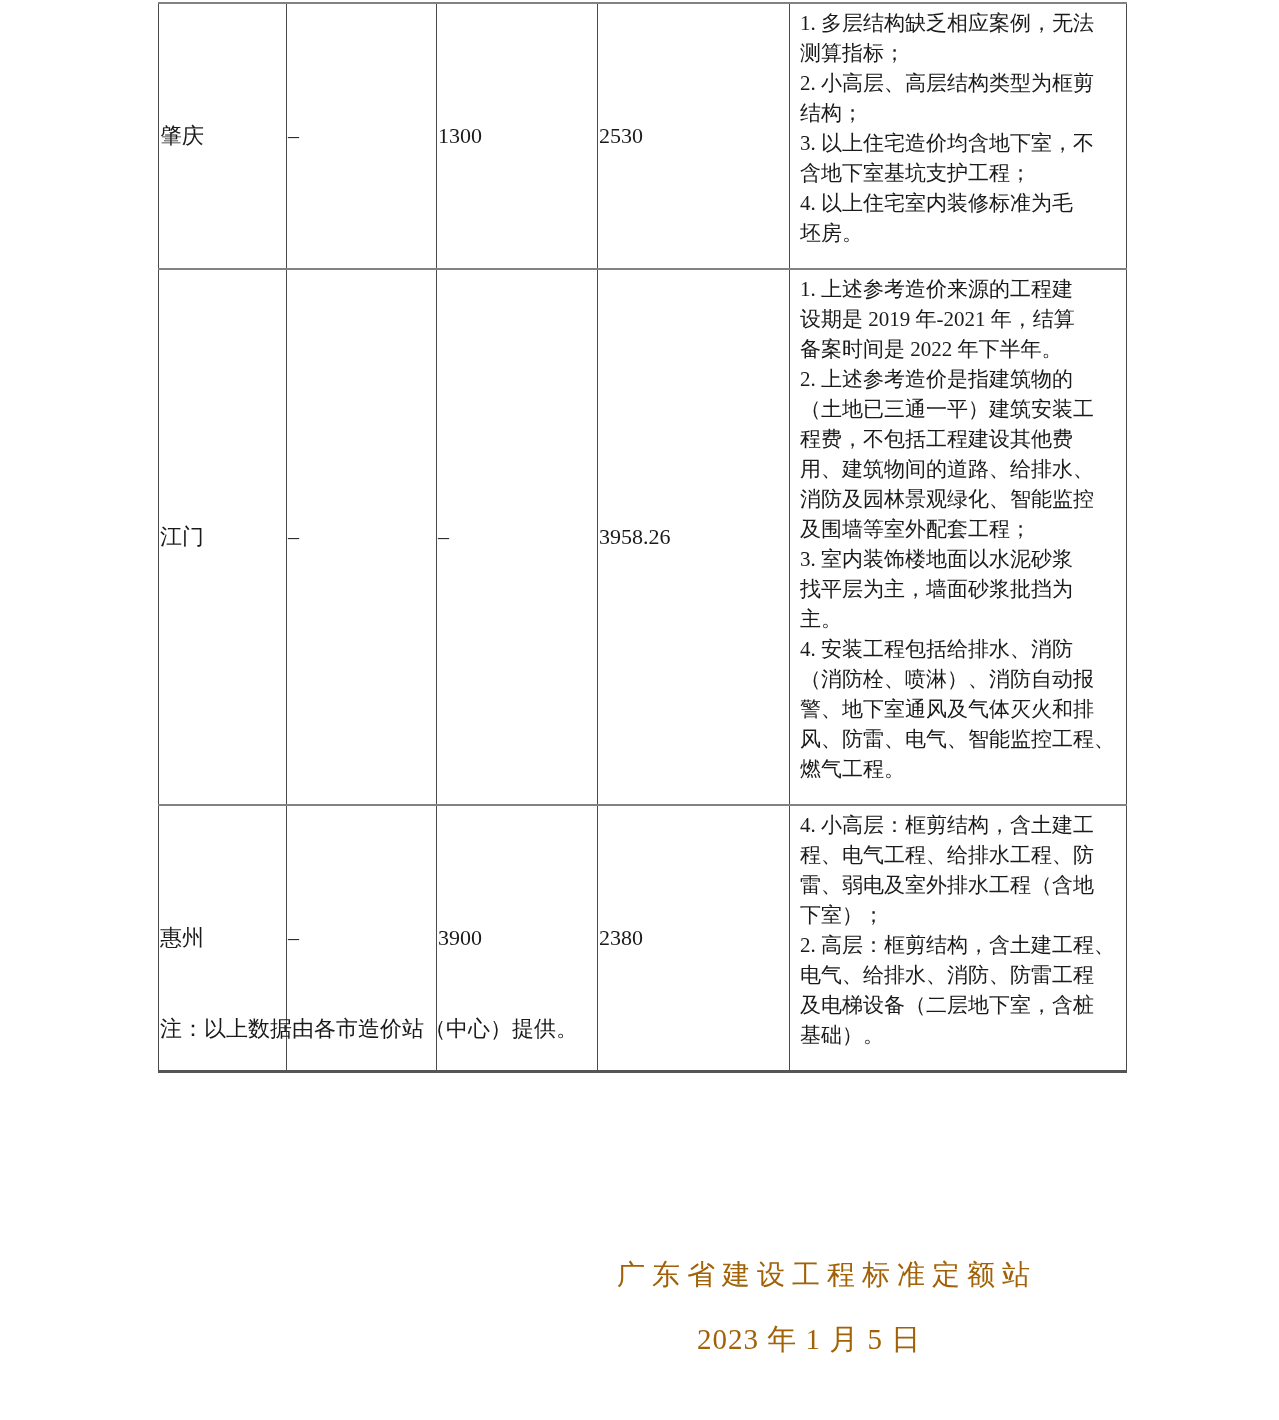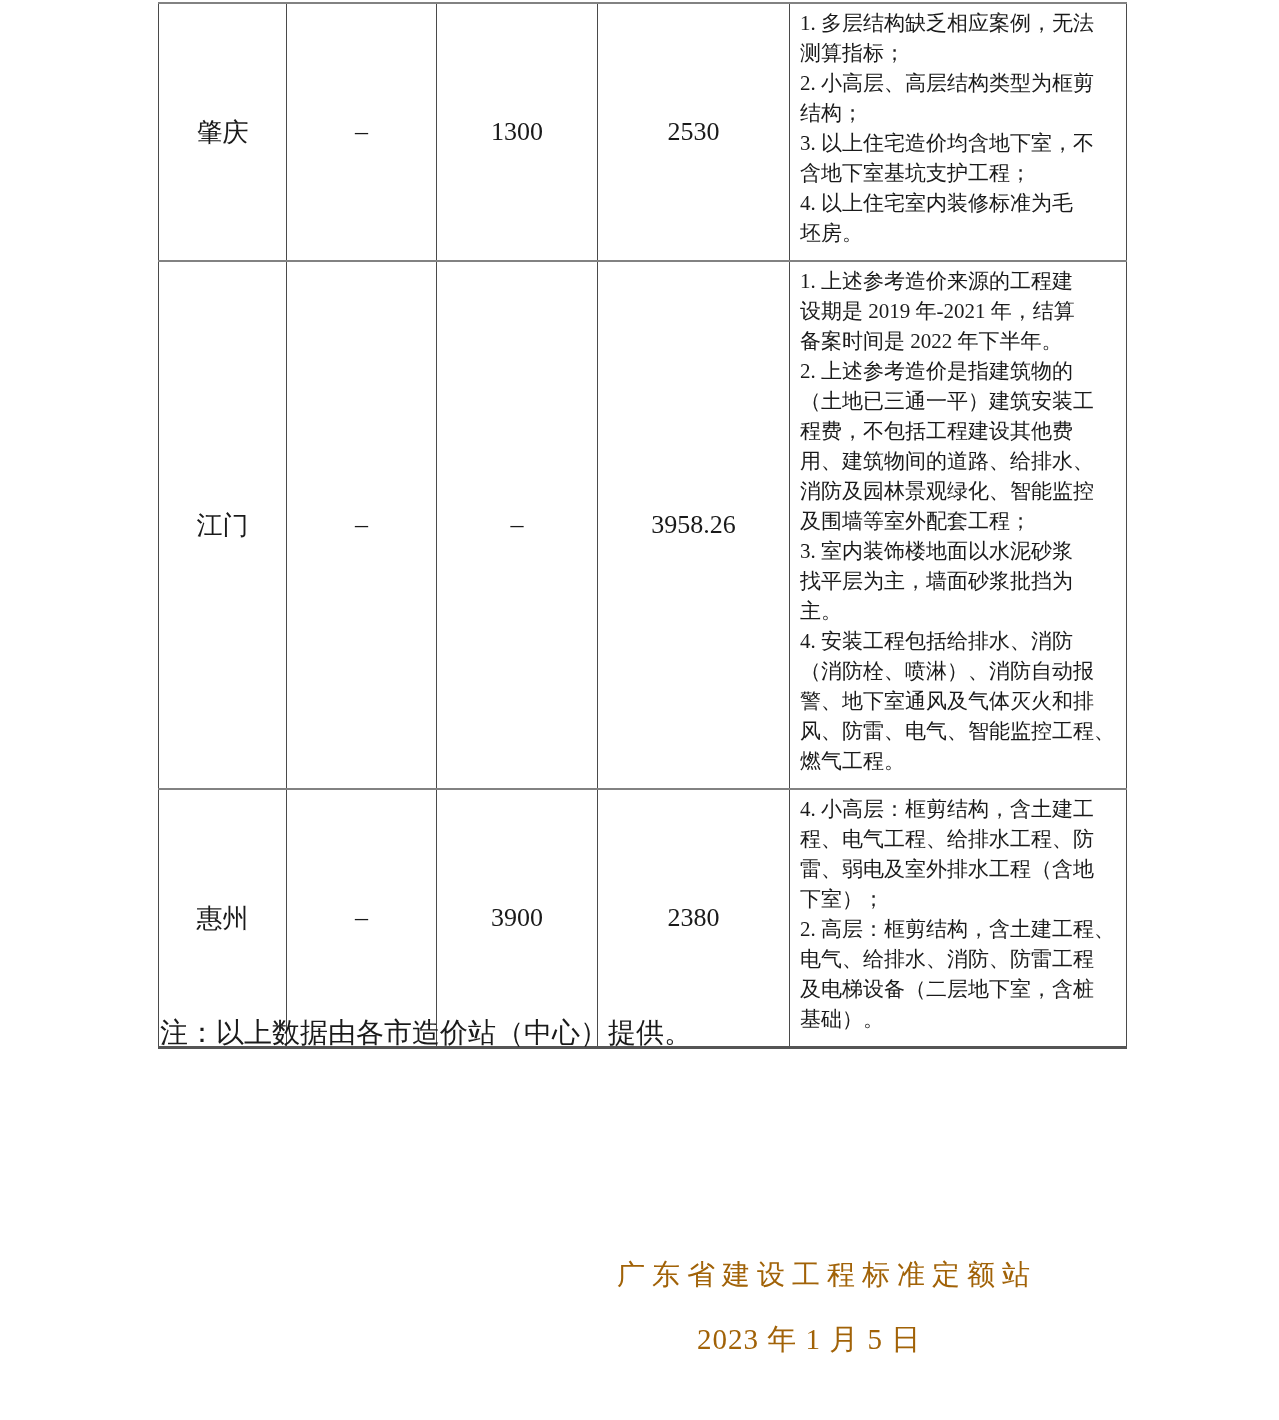--- a/index.html
+++ b/index.html
@@ -28,40 +28,40 @@
     border-left: 1px solid #4a4a4a;
     border-right: 1px solid #4a4a4a;
     border-top: 2px solid #828282;
     border-bottom: 2px solid #828282;
     overflow: hidden;
   }
   tr.row-1 { height: 236px; }
   tr.row-2 { height: 519px; }
   tr.row-3 { height: 232px; }
   td.cell-center {
-    text-align: center;
+    text-align: left;
     vertical-align: middle;
-    font-size: 26px;
+    font-size: 22px;
     color: #1a1a1a;
     margin-left: 16px;
   }
   td.cell-notes {
     text-align: left;
     vertical-align: middle;
     font-size: 21px;
     line-height: 30px;
-    padding: 4px 6px 12px 10px;
+    padding: 4px 6px 20px 10px;
     white-space: pre-line;
     color: #1a1a1a;
   }
   .footnote {
     position: absolute;
     left: 160px;
     top: 1014px;
-    font-size: 28px;
+    font-size: 22px;
     color: #1a1a1a;
     white-space: nowrap;
   }
   .signature {
     position: absolute;
     left: 617px;
     top: 1256px;
     font-size: 28px;
     letter-spacing: 7px;
     color: #a16207;

